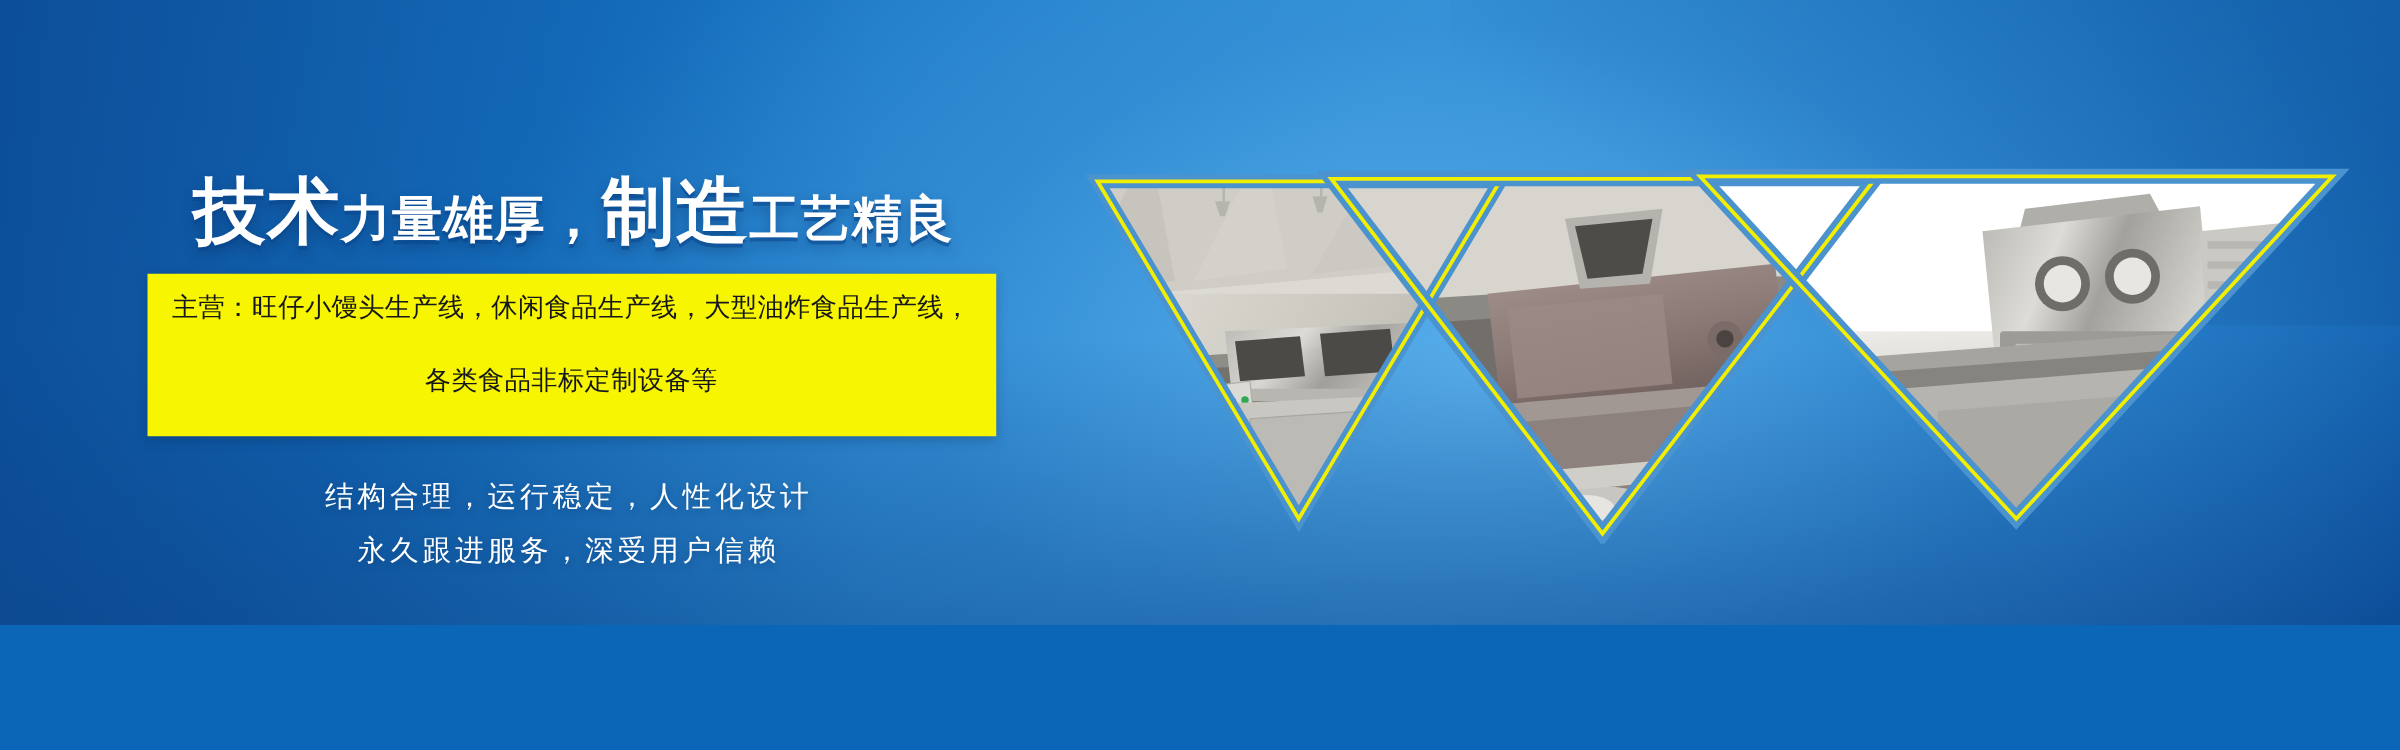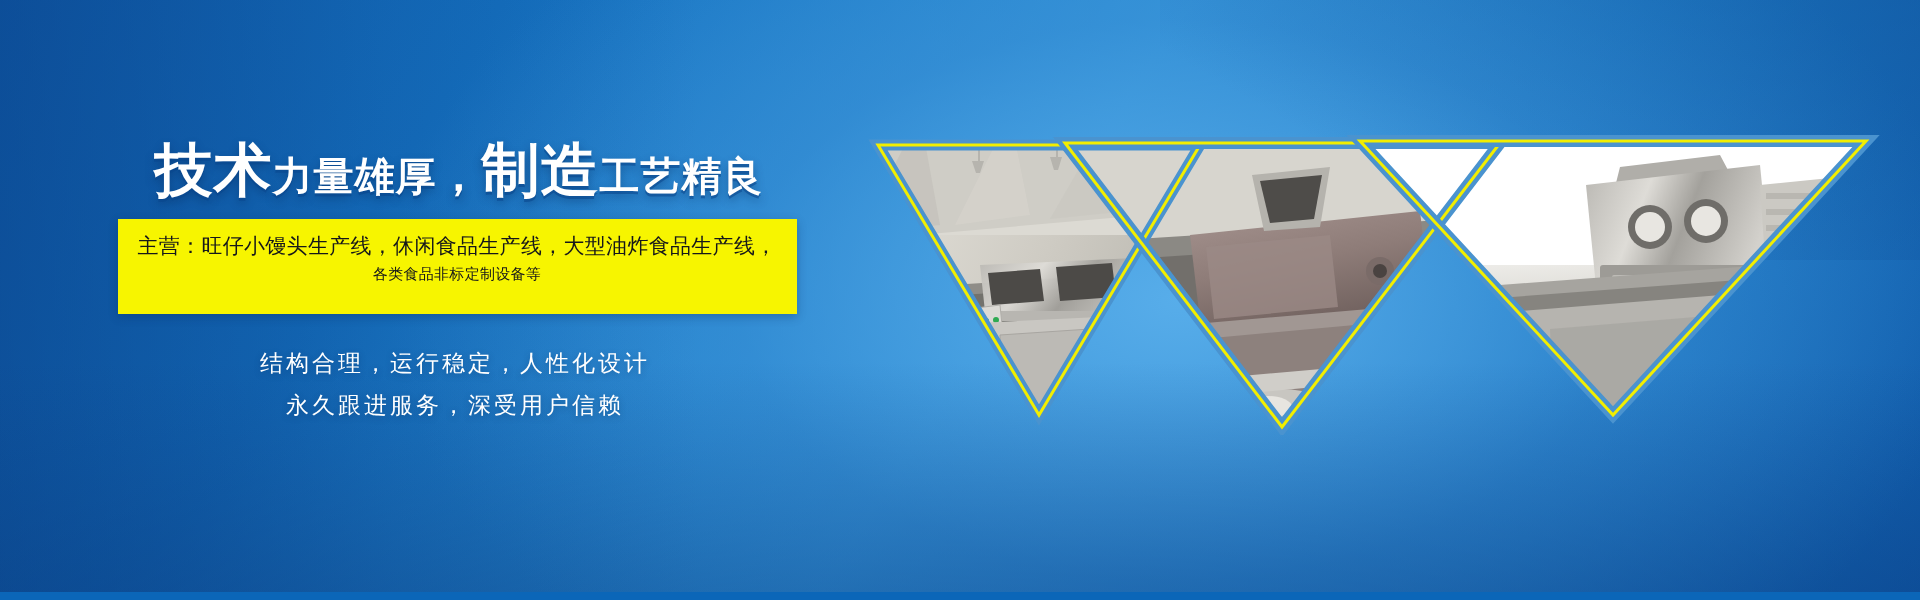--- a/index.html
+++ b/index.html
@@ -3,23 +3,23 @@
 <meta charset="utf-8">
 <style>
   html, body {
     margin: 0;
     padding: 0;
     background: #0b66b8;
   }
   #banner {
     position: relative;
     width: 1920px;
-    height: 592px;
+    height: 500px;
     overflow: hidden;
-    font-family: Liberation Sans, sans-serif;
+    font-family: Liberation Serif, serif;
     background:
       radial-gradient(ellipse 1100px 700px at 1180px 300px, rgba(90,175,235,0.95) 0%, rgba(60,145,215,0.55) 40%, rgba(25,95,180,0.0) 72%),
       linear-gradient(122deg, #1264b4 0%, #1570bf 22%, #2f93d8 52%, #1f7ec9 72%, #1059a8 100%);
   }
 
   
   .vignette-left {
     position: absolute; left: 0; top: 0; width: 700px; height: 600px;
     background: linear-gradient(90deg, rgba(8,60,130,0.55) 0%, rgba(8,60,130,0.18) 55%, rgba(8,60,130,0) 100%);
     pointer-events: none;
@@ -67,21 +67,21 @@
     color: #15171a;
     padding: 11px 20px 28px 20px;
     box-shadow: 0 3px 9px rgba(5,40,90,0.30);
   }
   .subbanner .line {
     font-size: 21px;
     line-height: 1.55;
     white-space: nowrap;
     letter-spacing: 0.3px;
   }
-  .subbanner .line2 { font-size: 15px; }
+  .subbanner .line2 { font-size: 21px; margin-top: 26px; }
 
   .tagline {
     margin-top: 28px;
     margin-left: 10px;
     color: #ffffff;
   }
   .tagline .t {
     font-size: 23px;
     line-height: 1.85;
     letter-spacing: 3px;

